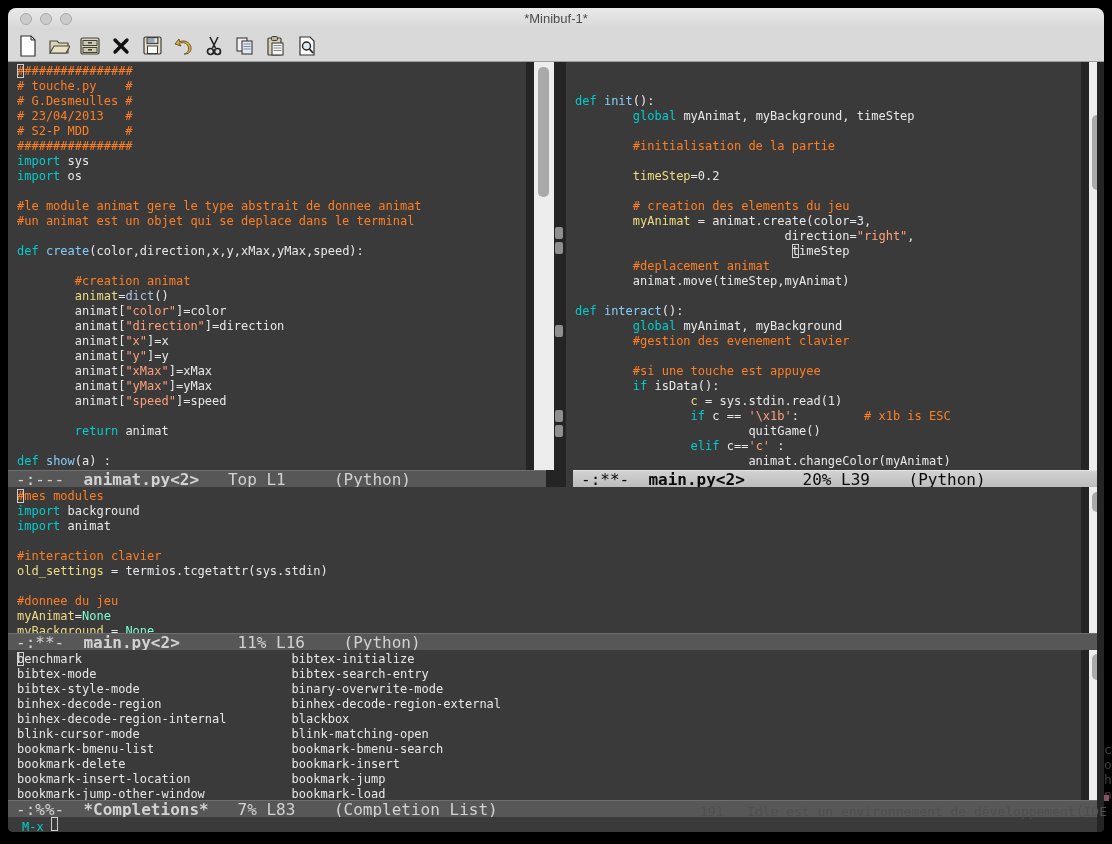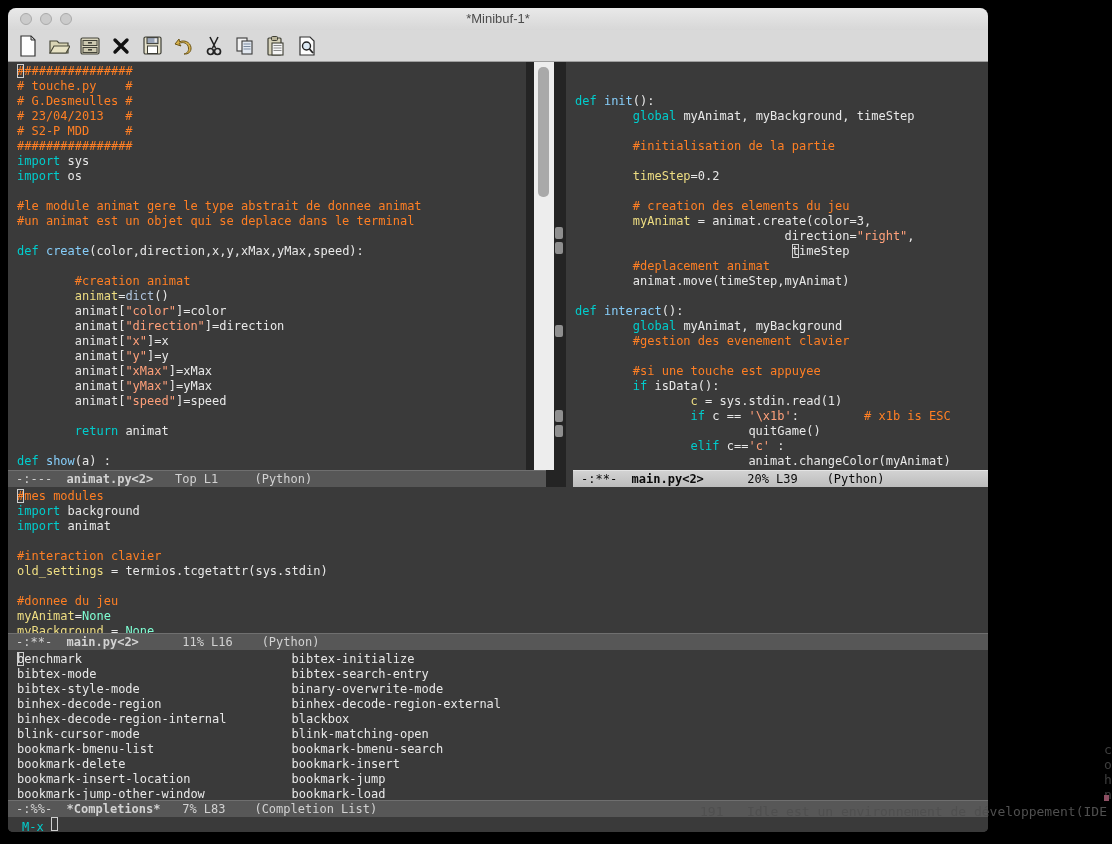--- a/index.html
+++ b/index.html
@@ -1,17 +1,17 @@
 <!DOCTYPE html>
 <html><head>
 <meta charset="utf-8">
 <style>
   html,body{margin:0;padding:0;background:#000;width:1112px;height:844px;overflow:hidden;}
   body{position:relative;font-family:"DejaVu Sans Mono",monospace;}
-  .window{position:absolute;left:8px;top:8px;width:980px;height:824px;border-radius:8px 8px 5px 5px;
+  .window{position:absolute;left:8px;top:8px;width:1096px;height:824px;border-radius:8px 8px 5px 5px;
           background:#3a3a3a;box-shadow:0 12px 30px rgba(0,0,0,.65);overflow:hidden;}
   
   .titlebar{position:absolute;left:0;top:0;width:100%;height:22px;
             background:linear-gradient(#e9e9e9,#d7d7d7);border-bottom:1px solid #c2c2c2;}
   .tl-group{position:absolute;left:12px;top:5px;display:flex;gap:8px;}
   .tl{width:12px;height:12px;border-radius:50%;background:#cbcbcb;border:1px solid #aaa;box-sizing:border-box;}
   .wtitle{position:absolute;left:0;right:0;top:3px;text-align:center;font:13px "Liberation Sans",sans-serif;color:#4c4c4c;}
   .toolbar{position:absolute;left:0;top:22px;width:100%;height:32px;background:#d9d9d9;
            border-bottom:1px solid #9e9e9e;display:flex;align-items:center;padding-left:9px;gap:9px;box-sizing:border-box;}
   .tbtn{width:22px;height:24px;display:flex;align-items:center;justify-content:center;}
@@ -27,21 +27,21 @@
   .seg-f{color:#87cefa;}
   .seg-s{color:#ffa07a;}
   .seg-v{color:#eedd82;}
   .seg-n{color:#7fffd4;}
   .seg-b{color:#b0c4de;}
   .seg-x{color:#e8e8e8;outline:1px solid #cfcfcf;outline-offset:-1px;display:inline-block;min-width:7px;height:14px;}
   .seg-y{color:#ff7f24;outline:1px solid #cfcfcf;outline-offset:-1px;display:inline-block;min-width:7px;height:14px;}
   .seg-p{}
   .seg-bold{font-weight:700;}
   
-  .modeline{position:absolute;height:17px;font-size:12px;line-height:17px;white-space:pre;padding-left:8px;box-sizing:border-box;}
+  .modeline{position:absolute;height:17px;font-size:16px;line-height:17px;white-space:pre;padding-left:8px;box-sizing:border-box;}
   .ml-active{background:linear-gradient(#d2d2d2,#bcbcbc);color:#0a0a0a;border-top:1px solid #e4e4e4;margin-left:7px;}
   .ml-inactive{background:#575757;color:#d2d2d2;border-top:1px solid #6f6f6f;}
   
   .sbar{position:absolute;background:#ededed;border-left:8px solid #242424;box-sizing:content-box;}
   .sthumb{position:absolute;left:3px;width:10px;border-radius:5px;background:#a9a9a9;}
   .darkstrip{position:absolute;background:#242424;}
   .fringe-mark{position:absolute;width:8px;height:12px;border-radius:2px;background:#8f8f8f;}
   
   .minibuf{position:absolute;left:0;width:1089px;background:#3a3a3a;padding-left:14px;box-sizing:border-box;}
   

